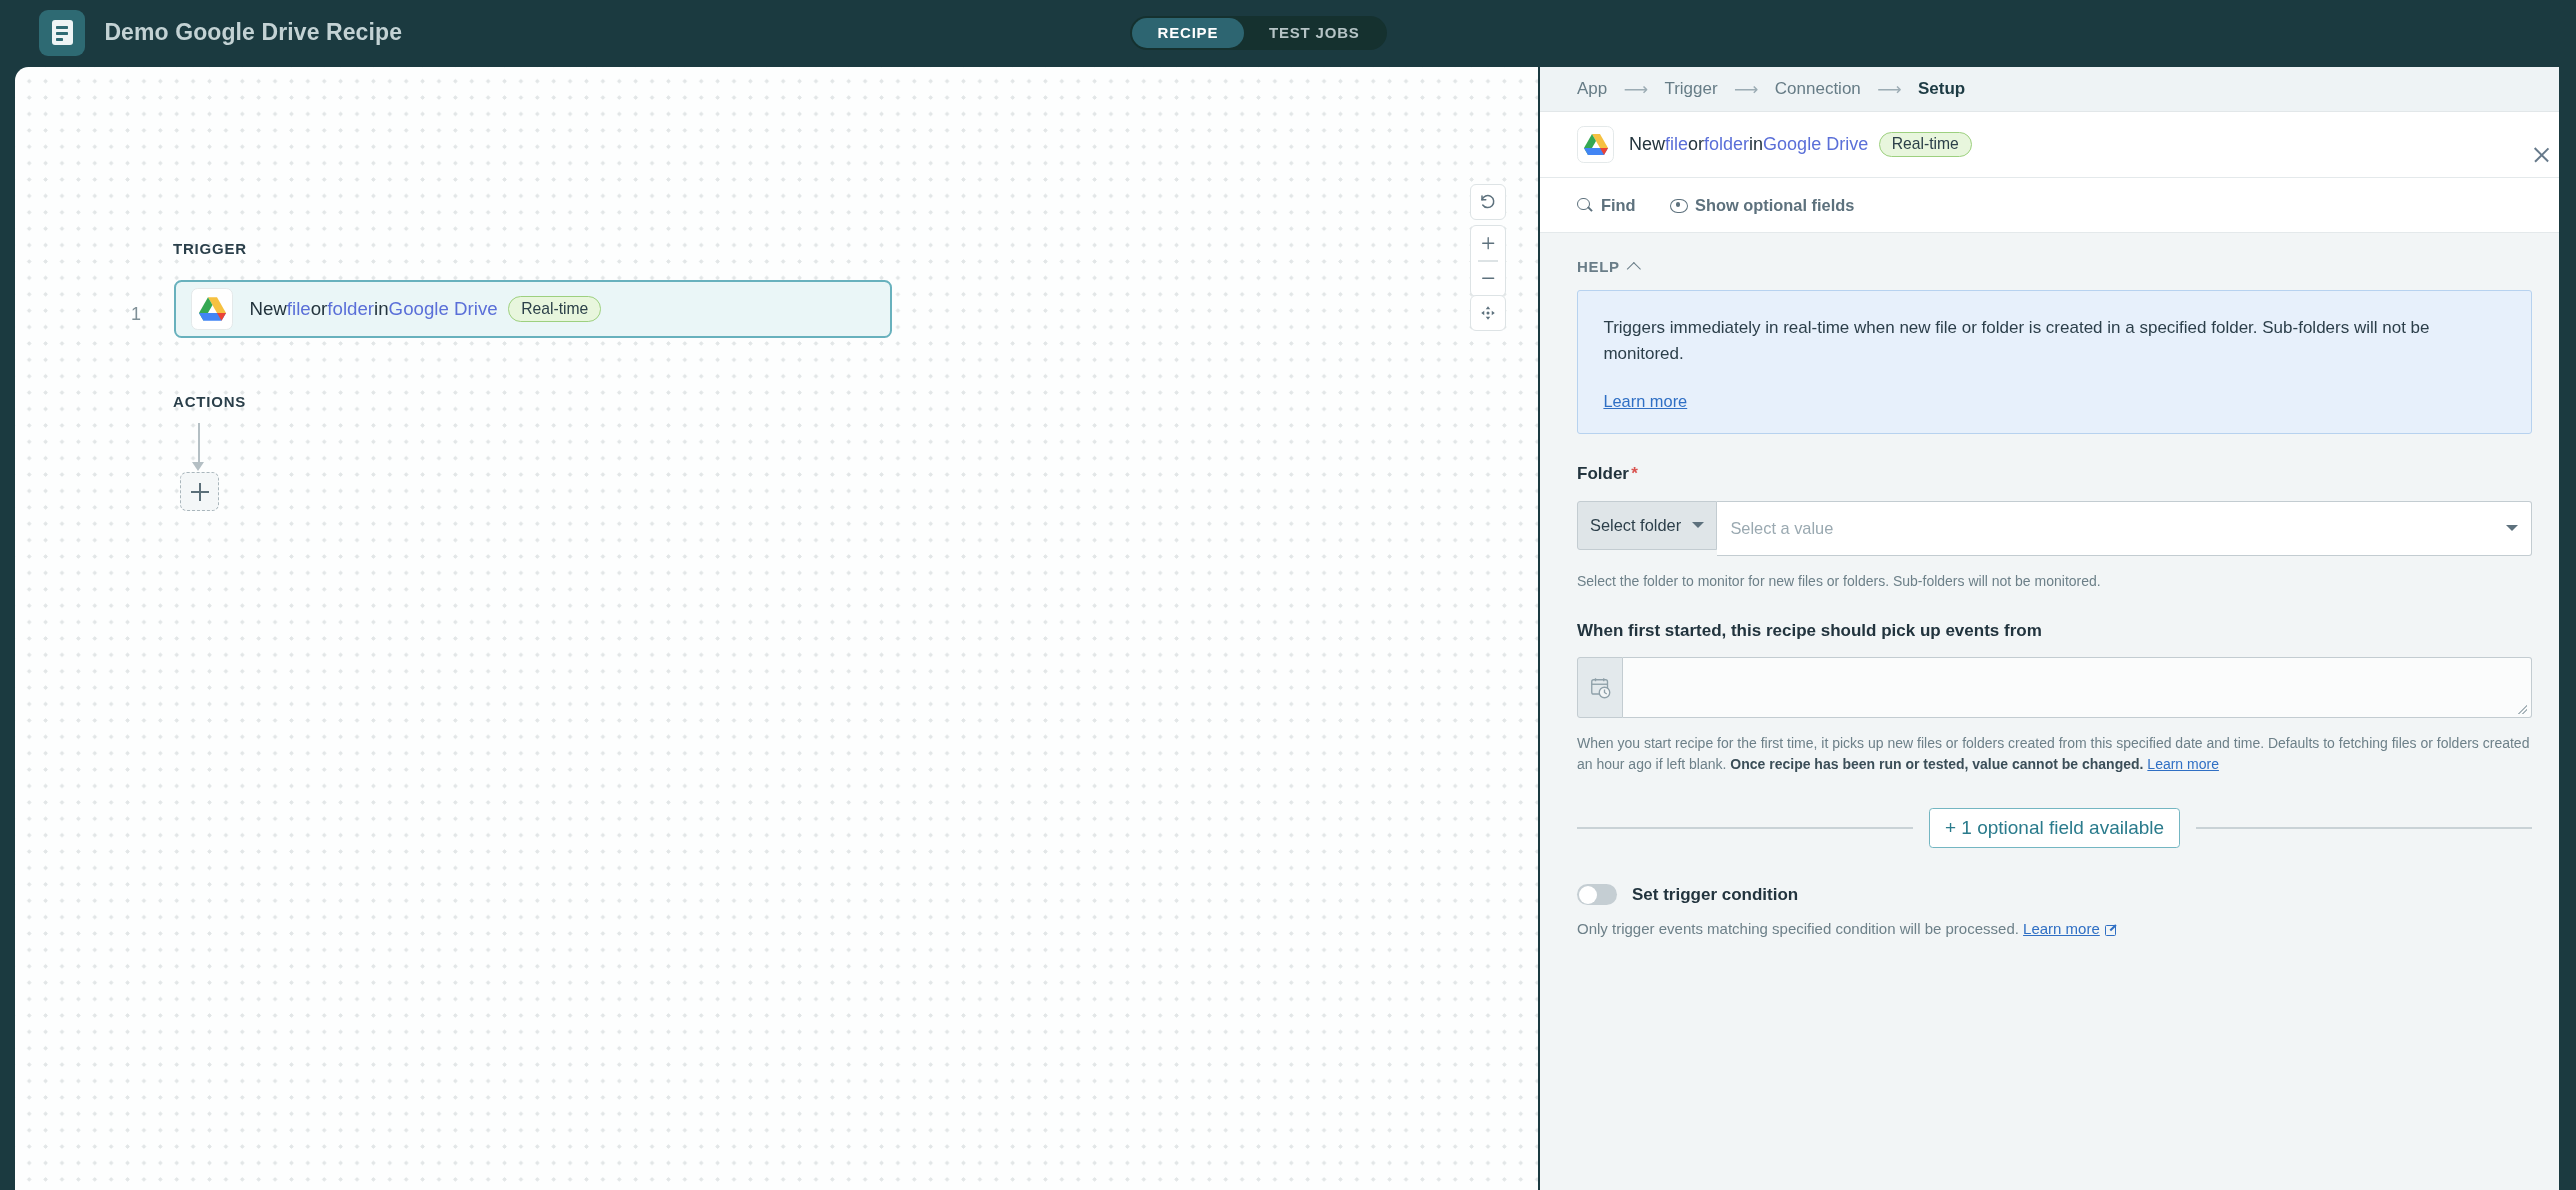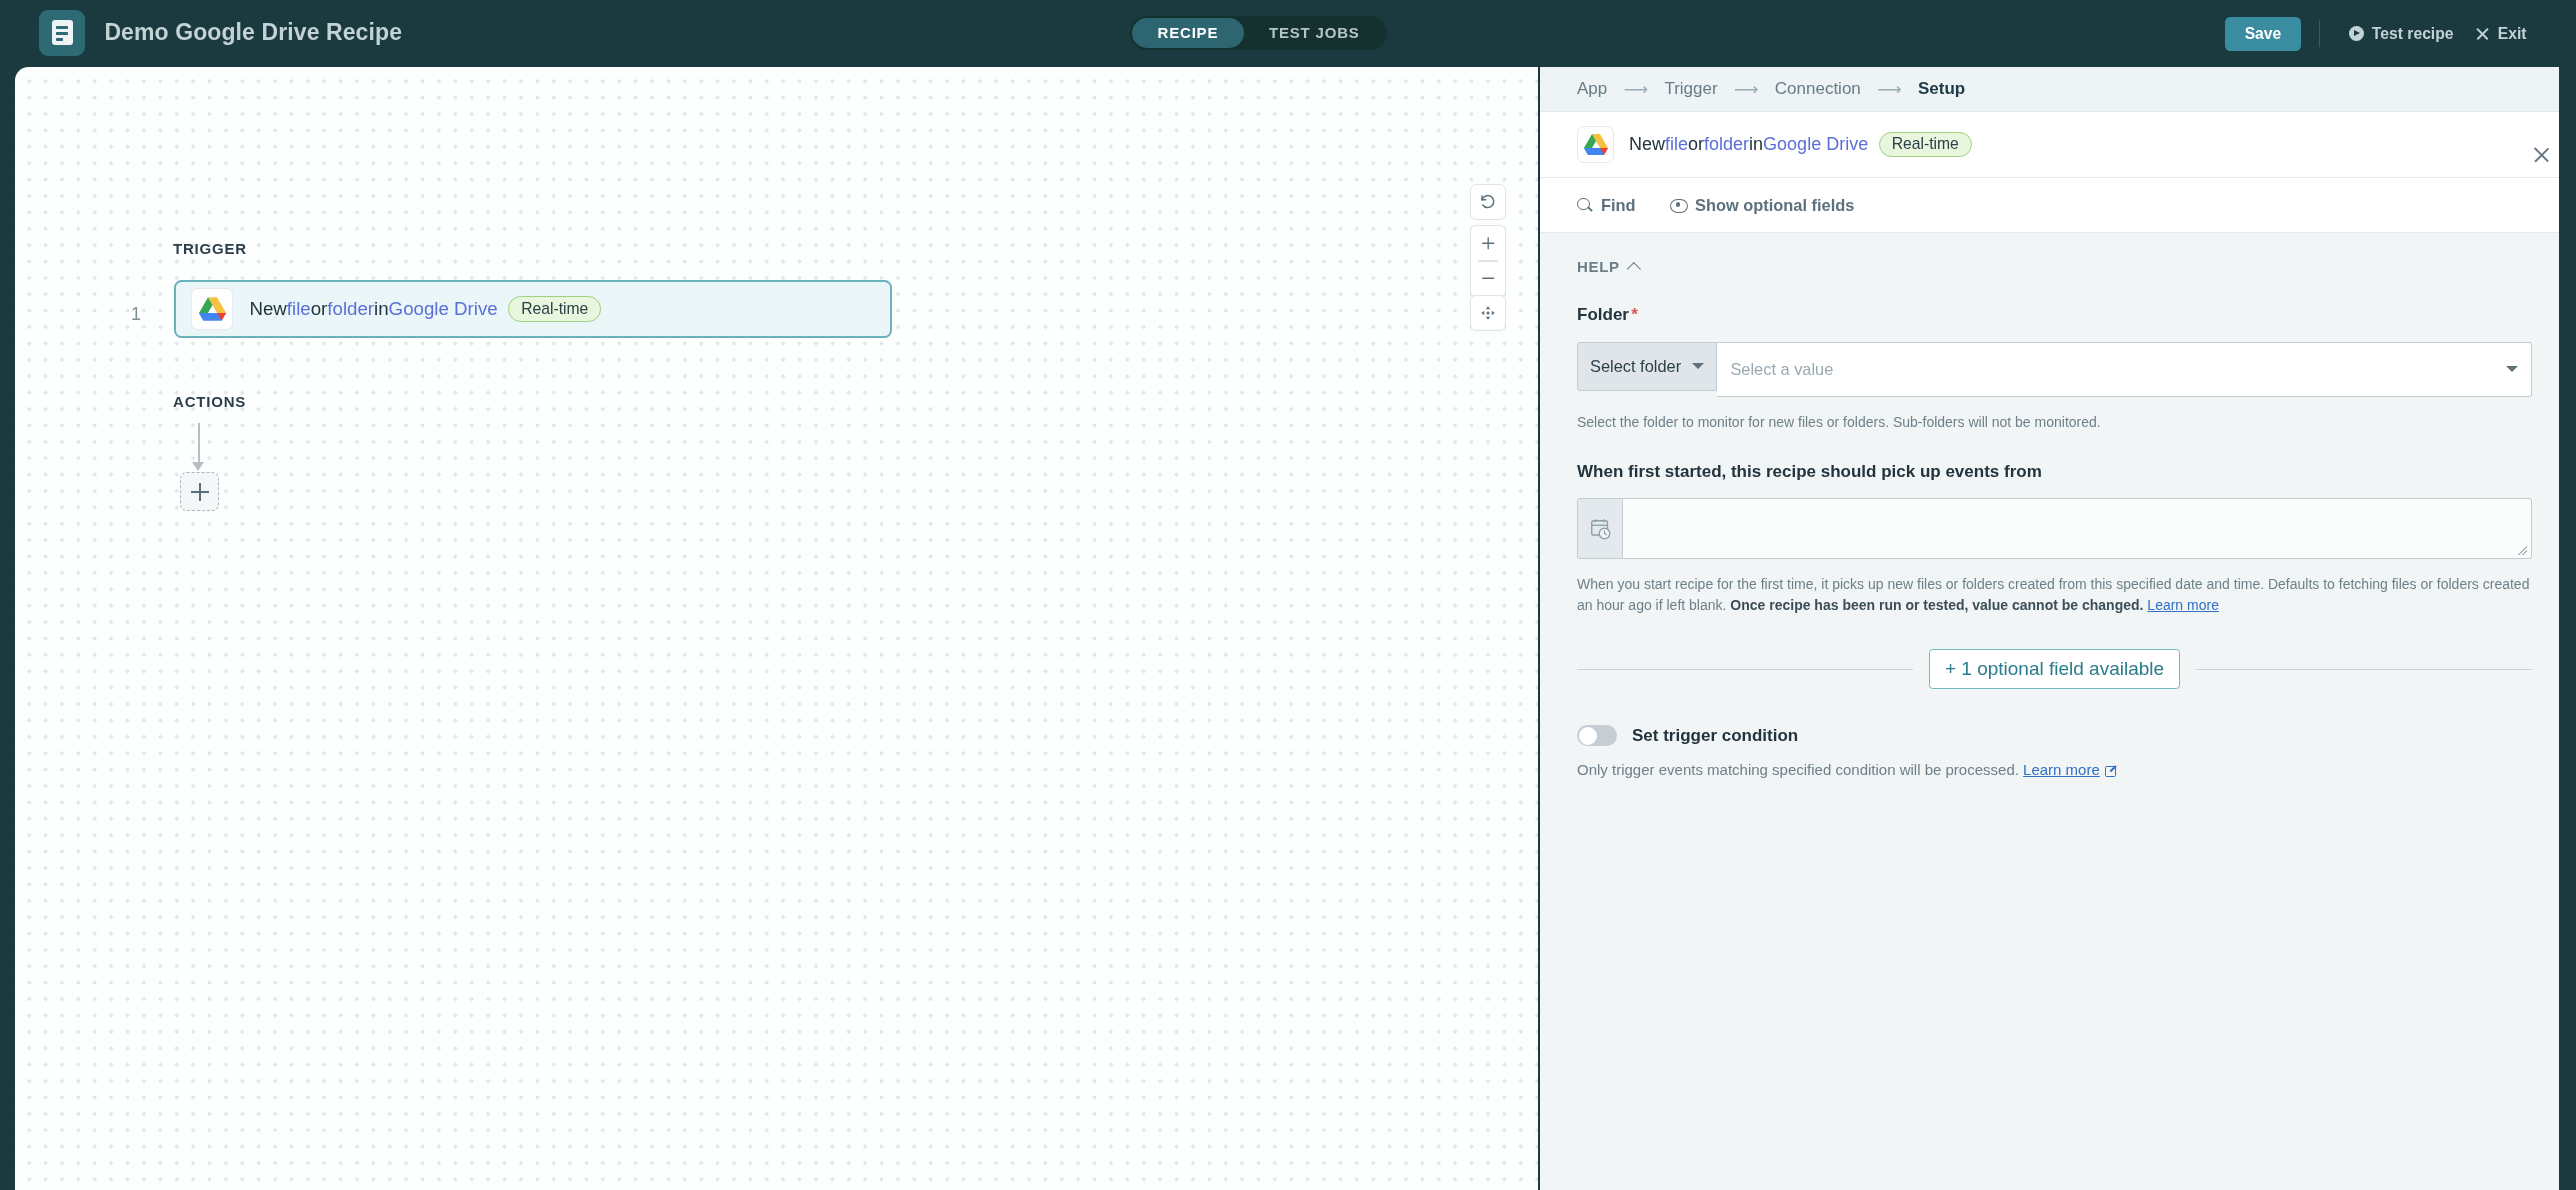--- a/index.html
+++ b/index.html
@@ -338,32 +338,20 @@
       </div>
     </div>
     <div class="app-title">Demo Google Drive Recipe</div>
   </div>
 
   <div class="tab-switch">
     <div class="tab active">RECIPE</div>
     <div class="tab">TEST JOBS</div>
   </div>
 
-  <div class="top-actions">
-    <button class="save-btn">Save</button>
-    <div class="vsep"></div>
-    <div class="top-link">
-      <span class="play-ico"></span>
-      <span>Test recipe</span>
-    </div>
-    <div class="top-link">
-      <span class="x-ico"></span>
-      <span>Exit</span>
-    </div>
-  </div>
 </div>
 
 <div class="canvas">
   <div class="section-label label-trigger">TRIGGER</div>
   <div class="step-no">1</div>
 
   <div class="trigger-card">
     <div class="drive-tile">
       <svg class="drive-logo" viewBox="0 0 48 42">
         <polygon points="16,0 32,0 48,28 32,28" fill="#f6c141"></polygon>
@@ -470,20 +458,24 @@
     </div>
   </div>
 
   <div class="panel-body">
 
     <div class="help-hdr">
       <span>HELP</span>
       <span class="chev-up"></span>
     </div>
 
+    <div class="help-box">
+      <div class="help-text">Triggers immediately in real-time when new file or folder is created in a specified folder. Sub-folders will not be monitored.</div>
+      <span class="help-link">Learn more</span>
+    </div>
 
     <div class="field-block">
       <div class="field-label">
         <span>Folder</span><span class="req">*</span>
       </div>
       <div class="field-row">
         <div class="sel-left">
           <span>Select folder</span>
           <span class="caret"></span>
         </div>

